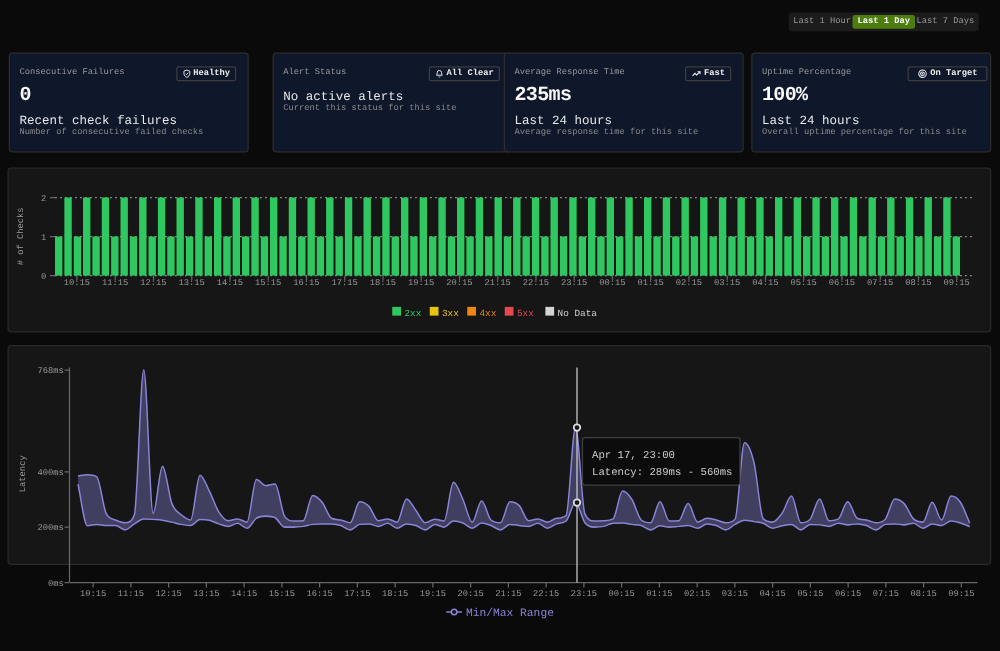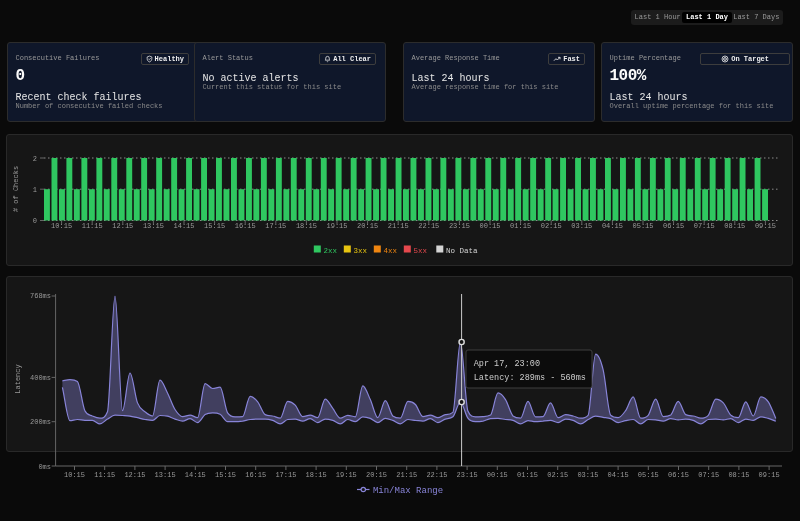--- a/index.html
+++ b/index.html
@@ -1,19 +1,19 @@
 <!DOCTYPE html>
 <html><head>
 <meta charset="utf-8">
 <style>
 * { margin:0; padding:0; box-sizing:border-box; }
 html,body { width:800px; height:521px; background:#0a0a0a; font-family:"Liberation Mono", monospace; overflow:hidden; }
 .tabs { position:absolute; left:631px; top:10px; width:152px; height:15px; background:#1c1c1c; border-radius:3px; display:flex; align-items:center; padding:0 2px; }
 .tab { flex:1 1 auto; font-size:7px; color:#9a9a9a; text-align:center; padding:0; line-height:11px; white-space:nowrap; }
-.tab.sel { background:#000000; color:#fff; font-weight:bold; border-radius:2px; padding:0 2px; line-height:11.5px; }
+.tab.sel { background:#4d7c0f; color:#fff; font-weight:bold; border-radius:2px; padding:0 2px; line-height:11.5px; }
 .card { position:absolute; top:42px; width:192px; height:80px; background:#0f172a; border:1px solid #2c2c2c; border-radius:3px; padding:9px 9px 0 7.5px; }
 .crow { display:flex; justify-content:space-between; align-items:flex-start; height:13px; }
 .ctitle { font-size:7px; color:#999; line-height:13px; white-space:nowrap; }
 .badge { border:1px solid #3d3d3d; border-radius:2px; height:12px; display:flex; align-items:center; padding:0 4px; font-size:7px; font-weight:bold; color:#eee; white-space:nowrap; margin-top:1px; }
 .badge svg { margin-right:2px; }
 .cvalue { font-size:16px; font-weight:bold; color:#fafafa; line-height:16px; margin-top:3px; letter-spacing:-0.5px; }
 .csub { font-size:10px; font-weight:normal; color:#e8e8e8; margin-top:9px; line-height:9px; white-space:nowrap; }
 .cdesc { font-size:7px; color:#8a8a8a; margin-top:0; line-height:9px; white-space:nowrap; }
 .panel { position:absolute; left:6px; background:#161616; border:1px solid #292929; border-radius:3px; }
 svg text { font-family:"Liberation Mono", monospace; }
@@ -32,48 +32,49 @@
     <div class="badge"><svg width="7" height="8" viewBox="0 0 24 24" fill="none" stroke="#eee" stroke-width="2.6">
           <path d="M12 2 L20 5 V11 C20 16.5 16.5 20.5 12 22 C7.5 20.5 4 16.5 4 11 V5 Z"></path>
           <path d="M8.5 12 l2.5 2.5 L16 9"></path>
         </svg>Healthy</div>
   </div>
   <div class="cvalue">0</div>
   <div class="csub">Recent check failures</div>
   <div class="cdesc">Number of consecutive failed checks</div>
 </div>
 
-<div class="card" style="left:194px">
+<div class="card" style="left:218px">
   <div class="crow">
     <div class="ctitle">Alert Status</div>
     <div class="badge"><svg width="7" height="8" viewBox="0 0 24 24" fill="none" stroke="#eee" stroke-width="2.6">
           <path d="M6 9 a6 6 0 0 1 12 0 c0 6 2 7 2 7 H4 c0 0 2-1 2-7"></path>
           <path d="M10 20 a2.2 2.2 0 0 0 4 0"></path>
         </svg>All Clear</div>
   </div>
   <div class="csub">No active alerts</div>
   <div class="cdesc">Current this status for this site</div>
 </div>
 
 <div class="card" style="left:403px">
   <div class="crow">
     <div class="ctitle">Average Response Time</div>
     <div class="badge"><svg width="8" height="8" viewBox="0 0 24 24" fill="none" stroke="#eee" stroke-width="2.6">
           <path d="M3 17 L9 11 L13 15 L21 7"></path>
           <path d="M15 7 h6 v6"></path>
         </svg>Fast</div>
   </div>
+  <div class="cvalue">235ms</div>
   <div class="csub">Last 24 hours</div>
   <div class="cdesc">Average response time for this site</div>
 </div>
 
 <div class="card" style="left:601px">
   <div class="crow">
     <div class="ctitle">Uptime Percentage</div>
-    <div class="badge" style="margin-right:-7px;padding:0 20px"><svg width="8" height="8" viewBox="0 0 24 24" fill="none" stroke="#eee" stroke-width="2.4">
+    <div class="badge" style="margin-right:-7px;padding:0 7px"><svg width="8" height="8" viewBox="0 0 24 24" fill="none" stroke="#eee" stroke-width="2.4">
           <circle cx="12" cy="12" r="9"></circle>
           <circle cx="12" cy="12" r="4.5"></circle>
           <circle cx="12" cy="12" r="0.8" fill="#eee"></circle>
         </svg>On Target</div>
   </div>
   <div class="cvalue">100%</div>
   <div class="csub">Last 24 hours</div>
   <div class="cdesc">Overall uptime percentage for this site</div>
 </div>
 

